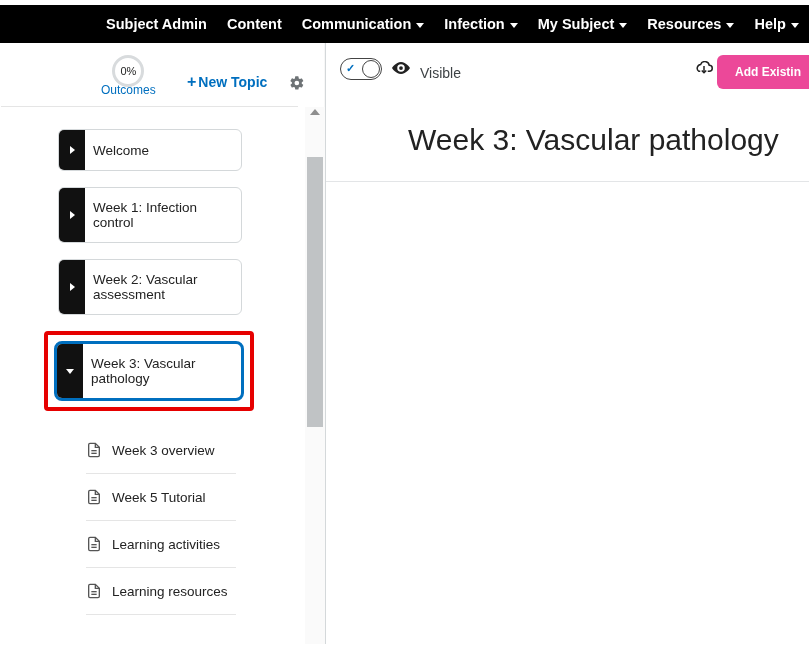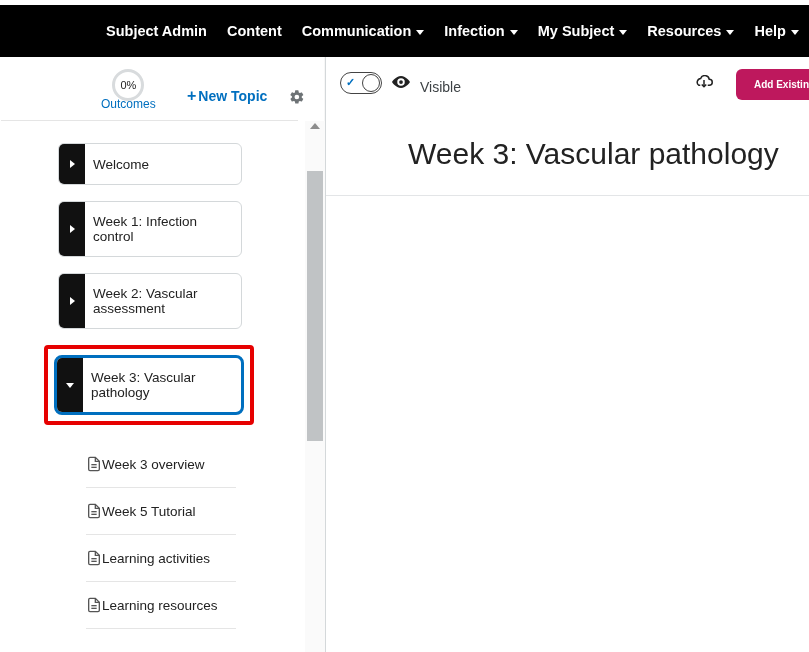--- a/index.html
+++ b/index.html
@@ -9,21 +9,21 @@
     width: 809px;
     height: 652px;
     overflow: hidden;
   }
   .topbar {
     height: 5px;
     background: #fff;
   }
   .nav {
     background: #000;
-    height: 52px;
+    height: 38px;
     display: flex;
     align-items: center;
     padding-left: 96px;
     gap: 0;
   }
   .nav-item {
     color: #fff;
     font-size: 14.5px;
     font-weight: 600;
     padding: 0 10px;
@@ -189,20 +189,21 @@
     border: 3px solid #006fbf;
     border-radius: 8px;
     width: 100%;
   }
   .sub-list {
     margin-left: 28px;
   }
   .sub-item {
     display: flex;
     align-items: center;
+    gap: 10px;
     padding: 14px 0;
     border-bottom: 1px solid #e5e5e5;
     width: 150px;
     font-size: 13.5px;
     color: #222;
   }
   .doc-icon svg { display: block; }
 
   .main {
     flex: 1;
@@ -250,27 +251,27 @@
     position: absolute;
     right: 96px;
     top: 18px;
     color: #222;
     cursor: pointer;
   }
   .add-btn {
     position: absolute;
     right: 0;
     top: 12px;
-    background: #be185d;
+    background: #ec4899;
     color: #fff;
     border: none;
     border-radius: 6px 0 0 6px;
-    font-size: 10px;
+    font-size: 12px;
     font-weight: 600;
-    padding: 10px 0 10px 18px;
+    padding: 10px 8px 10px 18px;
     cursor: pointer;
   }
   .page-title {
     font-size: 30px;
     font-weight: 400;
     color: #222;
     padding: 28px 0 24px 82px;
     border-bottom: 1px solid #e3e5e7;
     margin-right: 0;
   }

